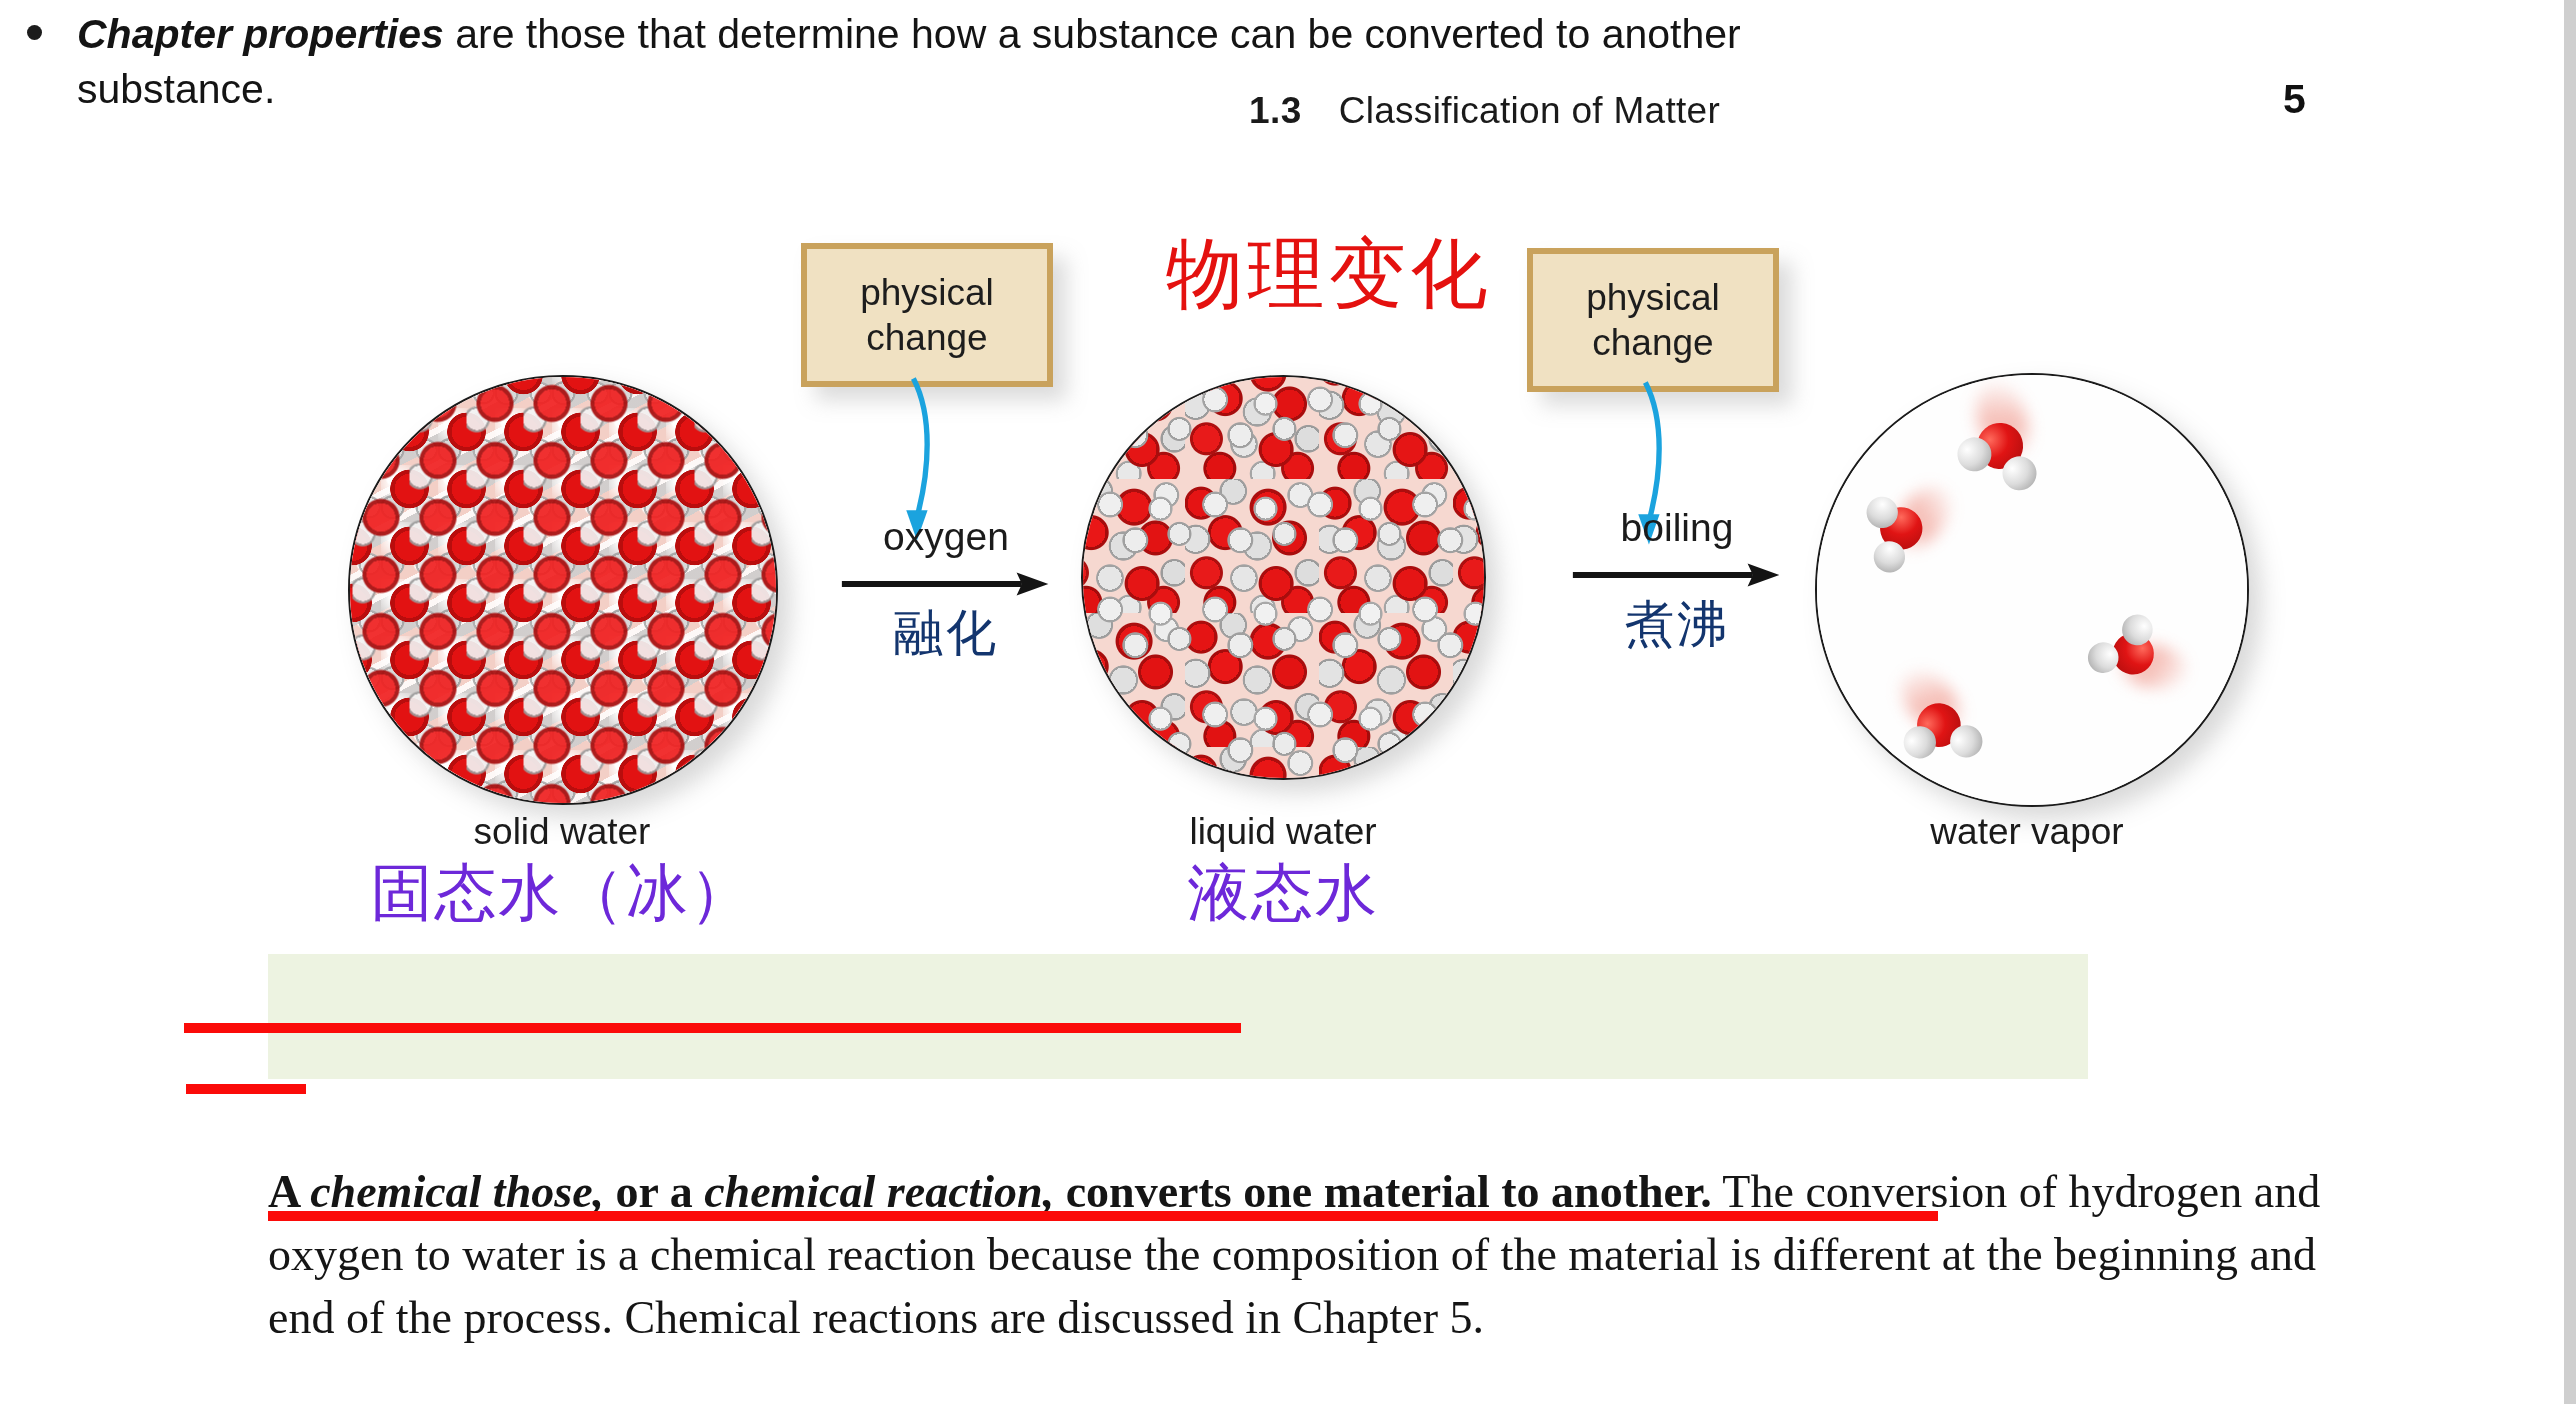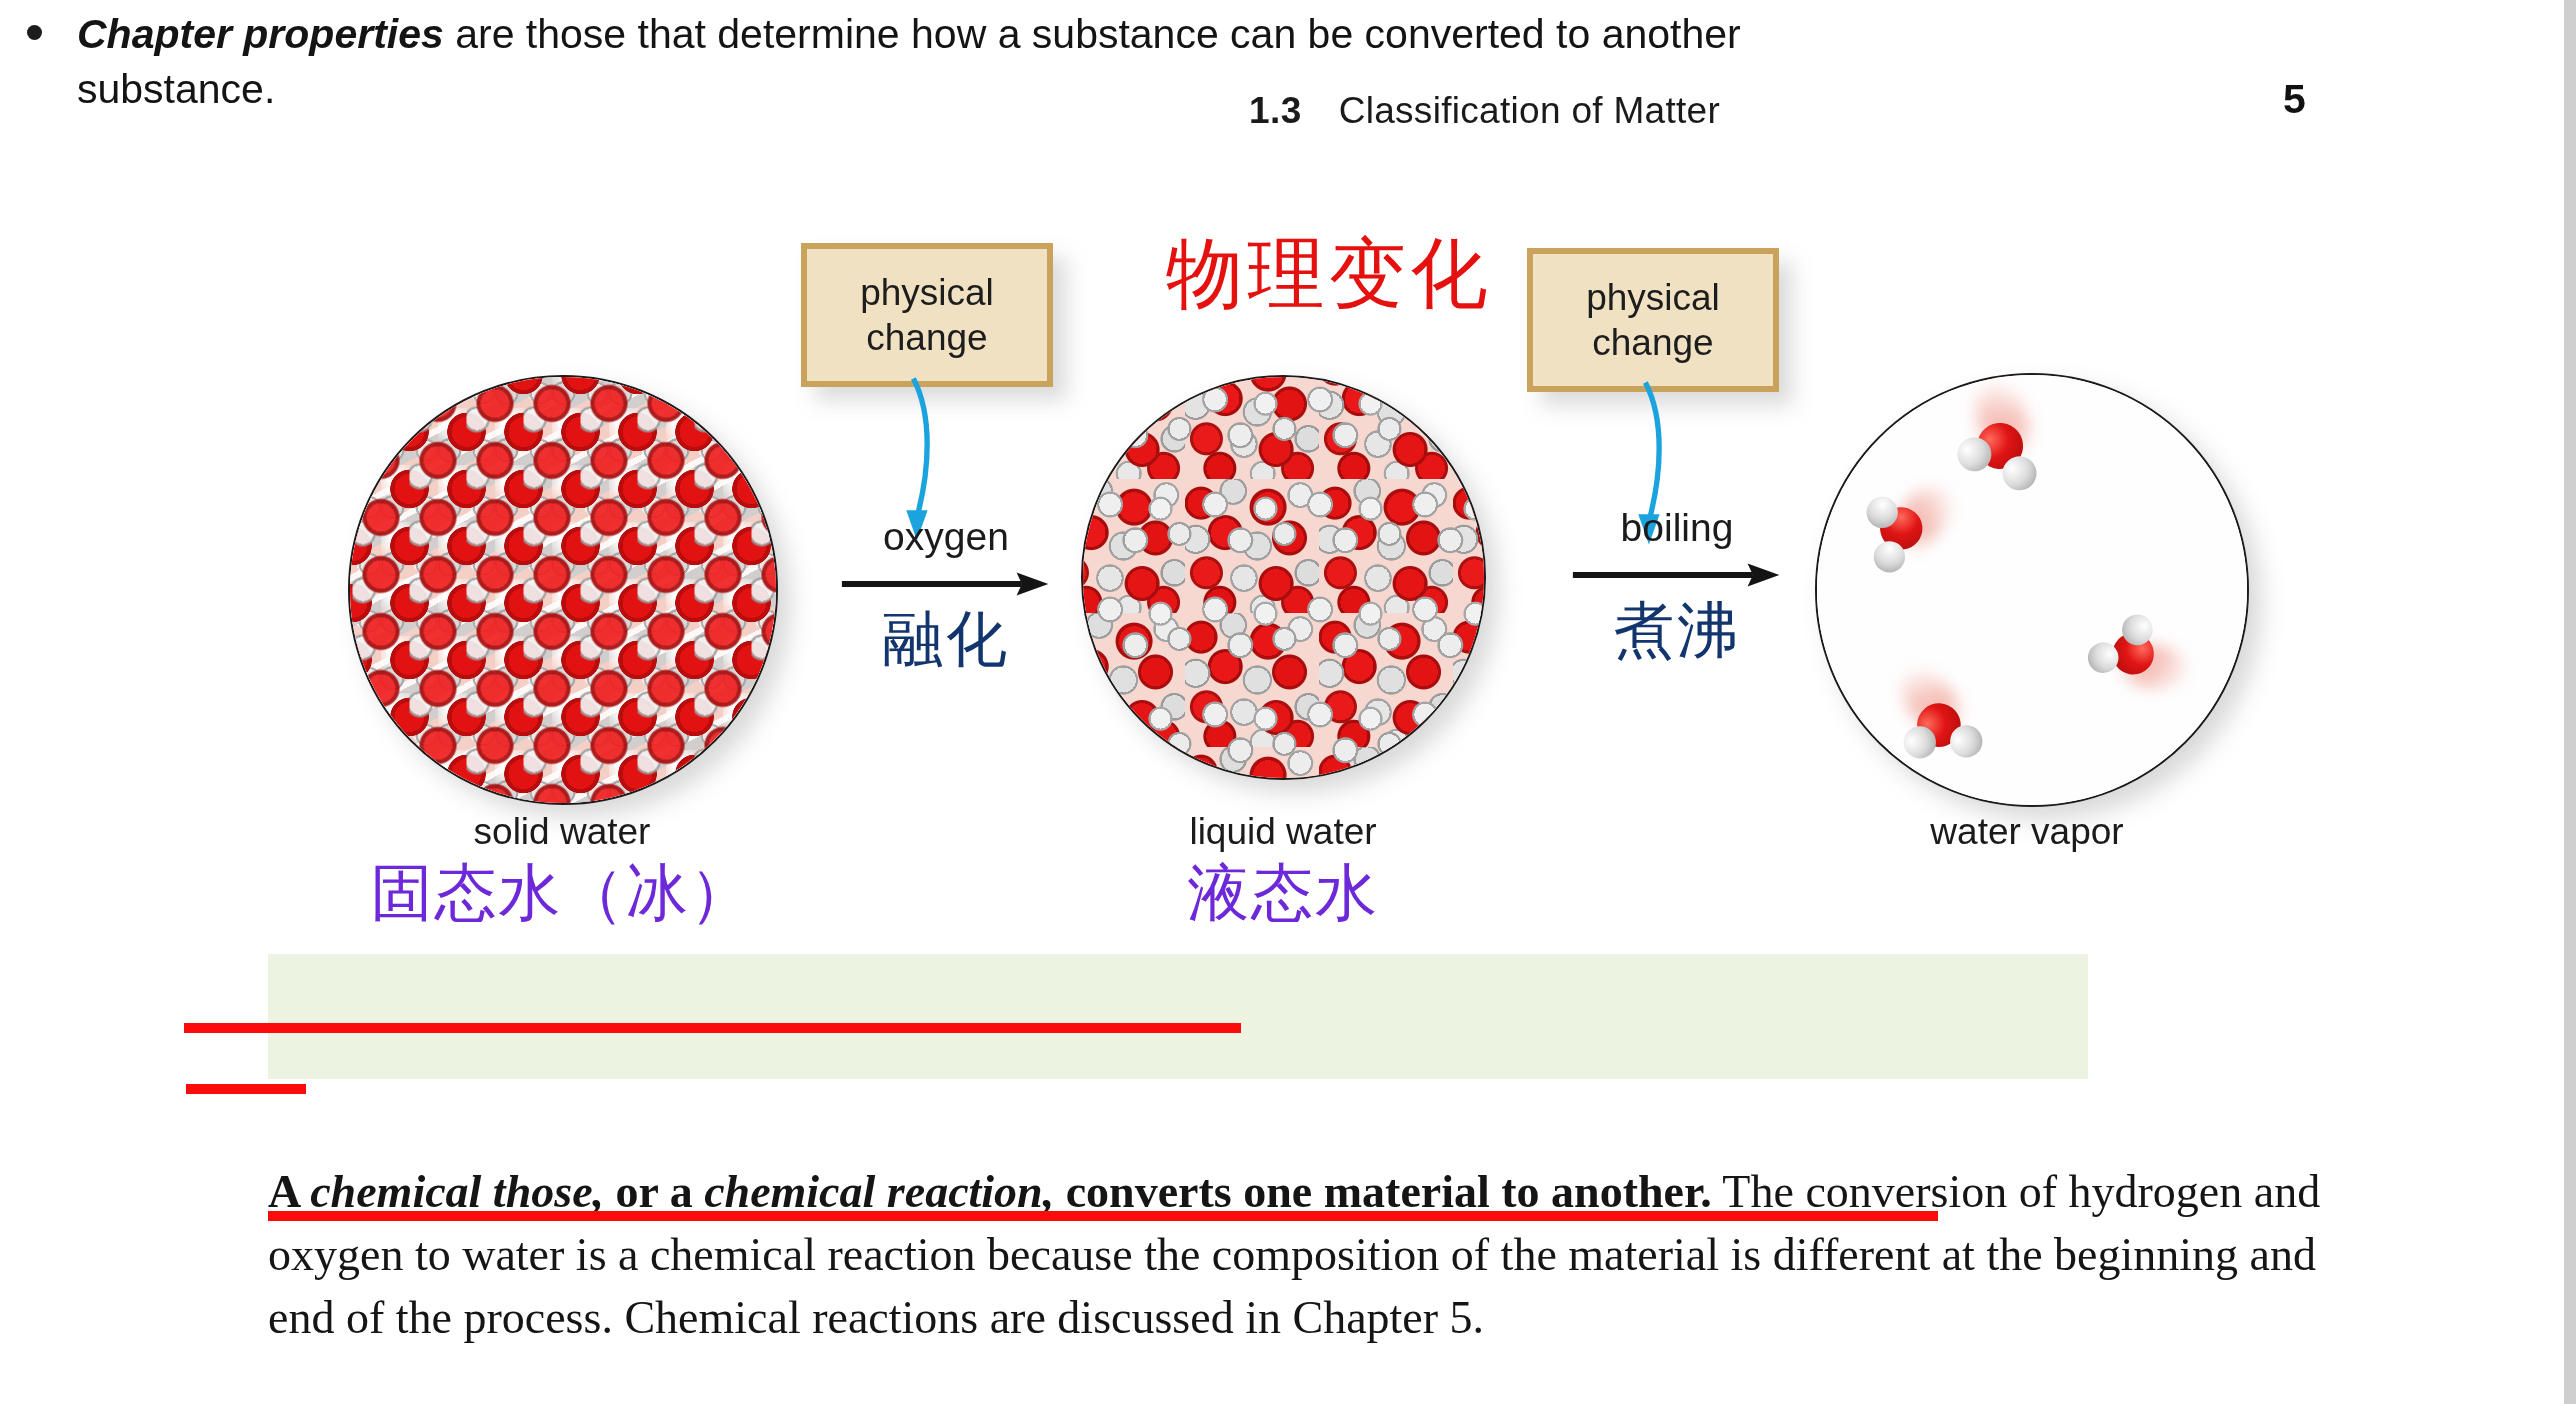--- a/index.html
+++ b/index.html
@@ -279,21 +279,21 @@
     color: #1b1b1b;
     line-height: 1;
     margin-bottom: 12.5px;
     white-space: nowrap;
   }
   .process-arrow-svg {
     display: block;
     margin: 0 auto;
   }
   .process-label-cn {
-    font-size: 61px;
+    font-size: 50px;
     color: #13356e;
     line-height: 1;
     margin-top: 9px;
     letter-spacing: 2.7px;
     white-space: nowrap;
     font-family: "DejaVu Sans", sans-serif;
   }
 
   
   .phase-caption {

